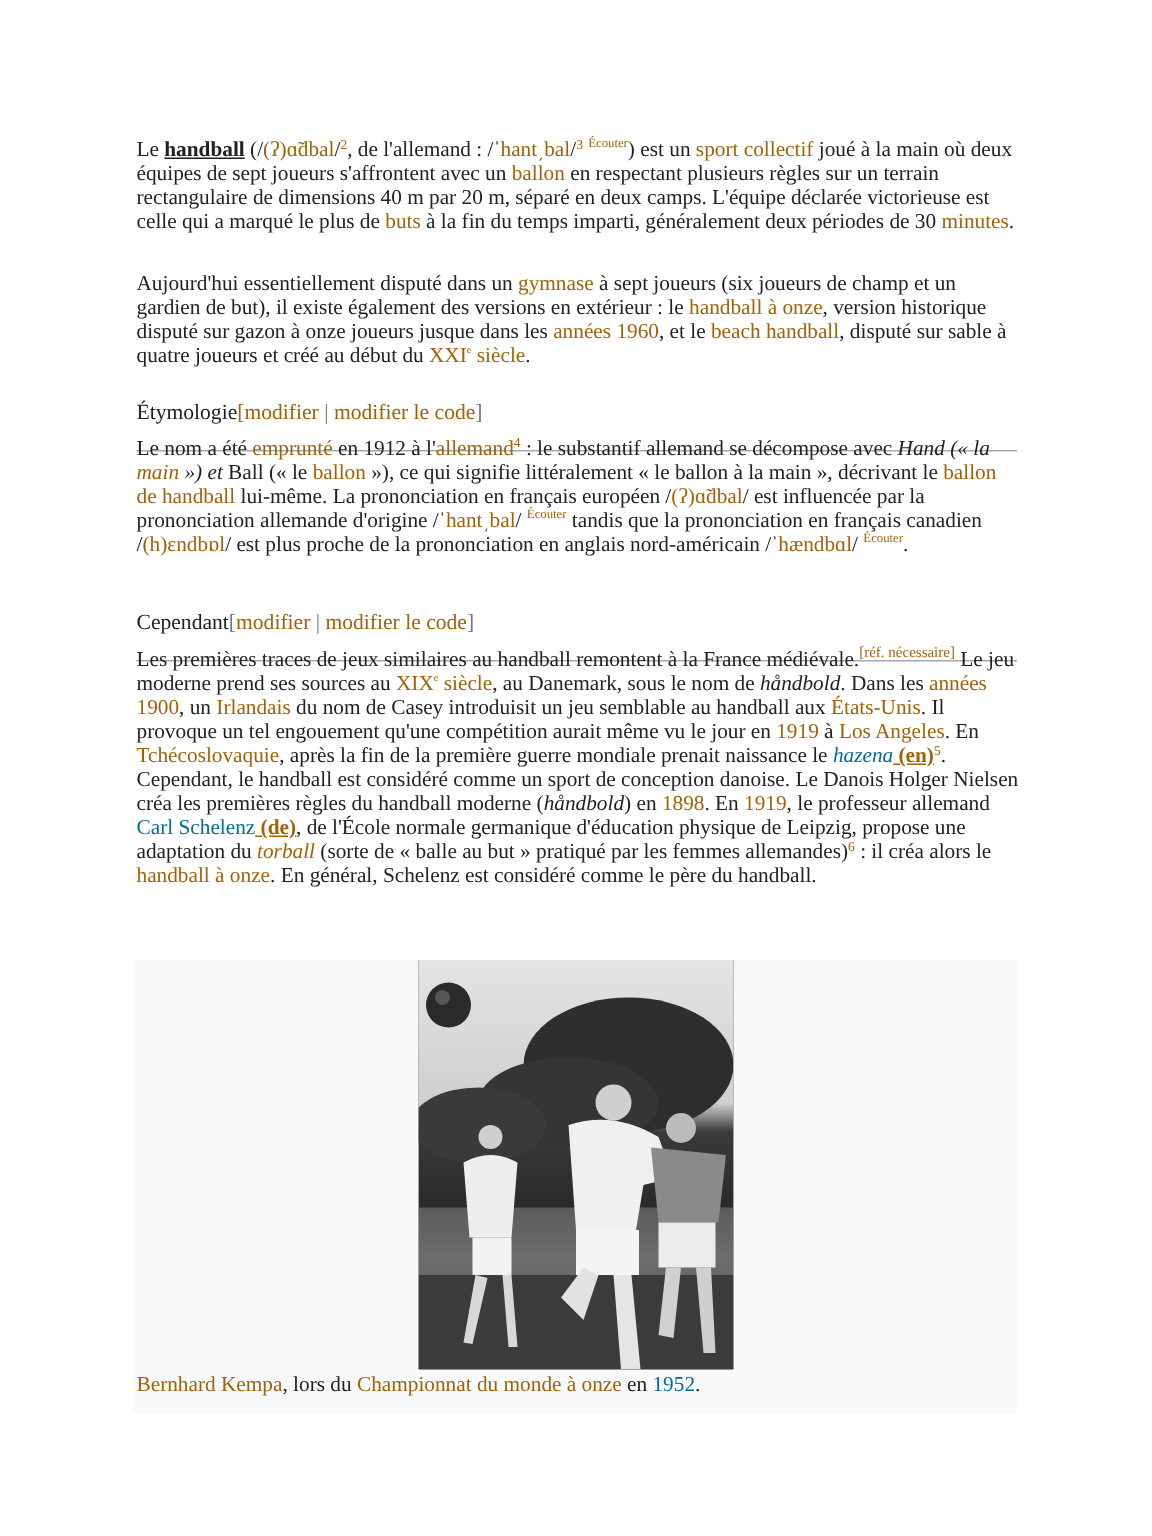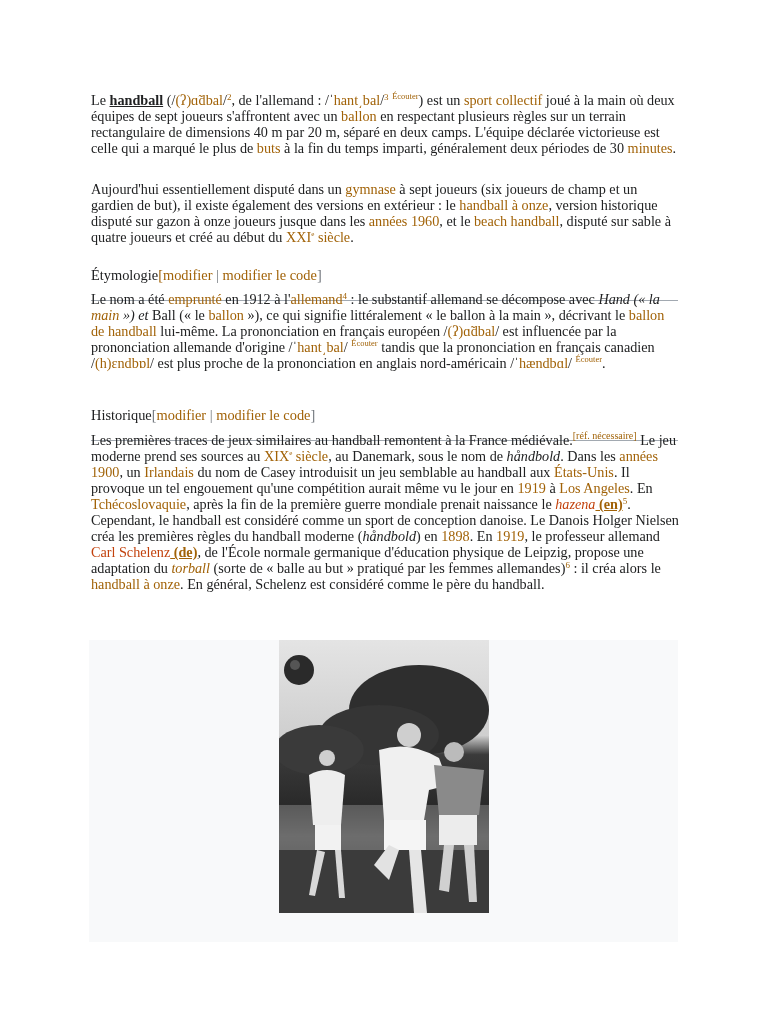--- a/index.html
+++ b/index.html
@@ -15,21 +15,21 @@
   .h-ety { position: absolute; top: 174px; left: 0; width: 587px; }
   .p3 { position: absolute; top: 199px; left: 0; width: 590px; }
   .h-hist { position: absolute; top: 314px; left: 0; width: 587px; }
   .p4 { position: absolute; top: 340px; left: 0; width: 590px; }
   h2 {
     margin: 0; font-weight: normal; font-size: 14.4px; line-height: 18px;
     border-bottom: 1px solid #a2a9b1; padding-bottom: 16px;
     font-family: "Liberation Serif", serif;
   }
   a, .link { color: #a16207; text-decoration: none; }
-  .red { color: #c2410c; }
+  .red { color: #0369a1; }
   sup { font-size: 9px; line-height: 0; vertical-align: 5px; }
   .ecouter { font-size: 8.5px; vertical-align: 6px; line-height: 0; margin-top: 28px; }
   .refneeded { font-size: 10px; vertical-align: 6px; line-height: 0; }
   .b { font-weight: bold; text-decoration: underline; }
   .i { font-style: italic; }
   .figure {
     position: absolute; left: 89px; top: 640px; width: 589px; height: 302px;
     background: #f8f9fa;
   }
   .photo {
@@ -46,21 +46,21 @@
 <div class="page">
 
   <p class="p1"><span>Le </span><span class="b">handball</span><span> (/</span><a>(ʔ)ɑ̃dbal</a><span>/</span><sup><a>2</a></sup><span>, de l'allemand : /ˈ</span><a>hant͵bal</a><span>/</span><sup><a>3</a></sup> <a class="ecouter">Écouter</a><span>) est un </span><a>sport collectif</a><span> joué à la main où deux équipes de sept joueurs s'affrontent avec un </span><a>ballon</a><span> en respectant plusieurs règles sur un terrain rectangulaire de dimensions 40 m par 20 m, séparé en deux camps. L'équipe déclarée victorieuse est celle qui a marqué le plus de </span><a>buts</a><span> à la fin du temps imparti, généralement deux périodes de 30 </span><a>minutes</a><span>.</span></p>
 
   <p class="p2"><span>Aujourd'hui essentiellement disputé dans un </span><a>gymnase</a><span> à sept joueurs (six joueurs de champ et un gardien de but), il existe également des versions en extérieur : le </span><a>handball à onze</a><span>, version historique disputé sur gazon à onze joueurs jusque dans les </span><a>années 1960</a><span>, et le </span><a>beach handball</a><span>, disputé sur sable à quatre joueurs et créé au début du </span><a><span>XXI</span><sup style="font-size:7px;vertical-align:6px;">e</sup><span> siècle</span></a><span>.</span></p>
 
   <h2 class="h-ety"><span>Étymologie</span><span class="link">[</span><a>modifier</a><span class="link" style="color:#72777d"> | </span><a>modifier le code</a><span class="link" style="color:#72777d">]</span></h2>
 
   <p class="p3"><span>Le nom a été </span><a>emprunté</a><span> en 1912 à l'</span><a>allemand</a><sup><a>4</a></sup><span> : le substantif allemand se décompose avec </span><span class="i">Hand (« la </span><a class="i">main</a><span class="i"> ») et</span><span> Ball (« le </span><a>ballon</a><span> »), ce qui signifie littéralement « le ballon à la main », décrivant le </span><a>ballon de handball</a><span> lui-même. La prononciation en français européen /</span><a>(ʔ)ɑ̃dbal</a><span>/ est influencée par la prononciation allemande d'origine /ˈ</span><a>hant͵bal</a><span>/ </span><a class="ecouter">Écouter</a><span> tandis que la prononciation en français canadien /</span><a>(h)ɛndbɒl</a><span>/ est plus proche de la prononciation en anglais nord-américain /ˈ</span><a>hændbɑl</a><span>/ </span><a class="ecouter">Écouter</a><span>.</span></p>
 
-  <h2 class="h-hist"><span>Historique</span><span class="link" style="color:#72777d">[</span><a>modifier</a><span class="link" style="color:#72777d"> | </span><a>modifier le code</a><span class="link" style="color:#72777d">]</span></h2>
+  <h2 class="h-hist"><span>Cependant</span><span class="link" style="color:#72777d">[</span><a>modifier</a><span class="link" style="color:#72777d"> | </span><a>modifier le code</a><span class="link" style="color:#72777d">]</span></h2>
 
   <p class="p4"><span>Les premières traces de jeux similaires au handball remontent à la France médiévale.</span><sup class="refneeded"><a>[réf. nécessaire]</a></sup><span> Le jeu moderne prend ses sources au </span><a><span>XIX</span><sup style="font-size:7px;vertical-align:6px;">e</sup><span> siècle</span></a><span>, au Danemark, sous le nom de </span><span class="i">håndbold</span><span>. Dans les </span><a>années 1900</a><span>, un </span><a>Irlandais</a><span> du nom de Casey introduisit un jeu semblable au handball aux </span><a>États-Unis</a><span>. Il provoque un tel engouement qu'une compétition aurait même vu le jour en </span><a>1919</a><span> à </span><a>Los Angeles</a><span>. En </span><a>Tchécoslovaquie</a><span>, après la fin de la première guerre mondiale prenait naissance le </span><a class="red i">hazena</a><a class="b"> (en)</a><sup><a>5</a></sup><span>. Cependant, le handball est considéré comme un sport de conception danoise. Le Danois Holger Nielsen créa les premières règles du handball moderne (</span><span class="i">håndbold</span><span>) en </span><a>1898</a><span>. En </span><a>1919</a><span>, le professeur allemand </span><a class="red">Carl Schelenz</a><a class="b"> (de)</a><span>, de l'École normale germanique d'éducation physique de Leipzig, propose une adaptation du </span><a class="i">torball</a><span> (sorte de « balle au but » pratiqué par les femmes allemandes)</span><sup><a>6</a></sup><span> : il créa alors le </span><a>handball à onze</a><span>. En général, Schelenz est considéré comme le père du handball.</span></p>
 </div>
 
 <div class="figure">
   <div class="photo" title="Photo noir et blanc de joueurs de handball à onze">
     <svg width="210" height="273" viewBox="0 0 210 273" xmlns="http://www.w3.org/2000/svg">
       <defs>
         <linearGradient id="sky" x1="0" y1="0" x2="0" y2="1">
           <stop offset="0" stop-color="#e4e4e4"></stop>
@@ -97,13 +97,14 @@
       <path d="M110 205 L95 225 L110 240 L120 210 Z" fill="#e2e2e2"></path>
       <path d="M130 210 L135 273 L148 273 L142 210 Z" fill="#e5e5e5"></path>
 
       <circle cx="175" cy="112" r="10" fill="#bbbbbb"></circle>
       <path d="M155 125 L205 130 L200 175 L160 175 Z" fill="#8a8a8a"></path>
       <rect x="160" y="175" width="38" height="30" fill="#ececec"></rect>
       <path d="M165 205 L160 250 L170 252 L175 205 Z" fill="#d0d0d0"></path>
       <path d="M185 205 L190 262 L198 262 L195 205 Z" fill="#cfcfcf"></path>
     </svg>
   </div>
+  <div class="caption"><a>Bernhard Kempa</a><span>, lors du </span><a>Championnat du monde à onze</a><span> en </span><a class="red">1952</a><span>.</span></div>
 </div>
 
 </body></html>

